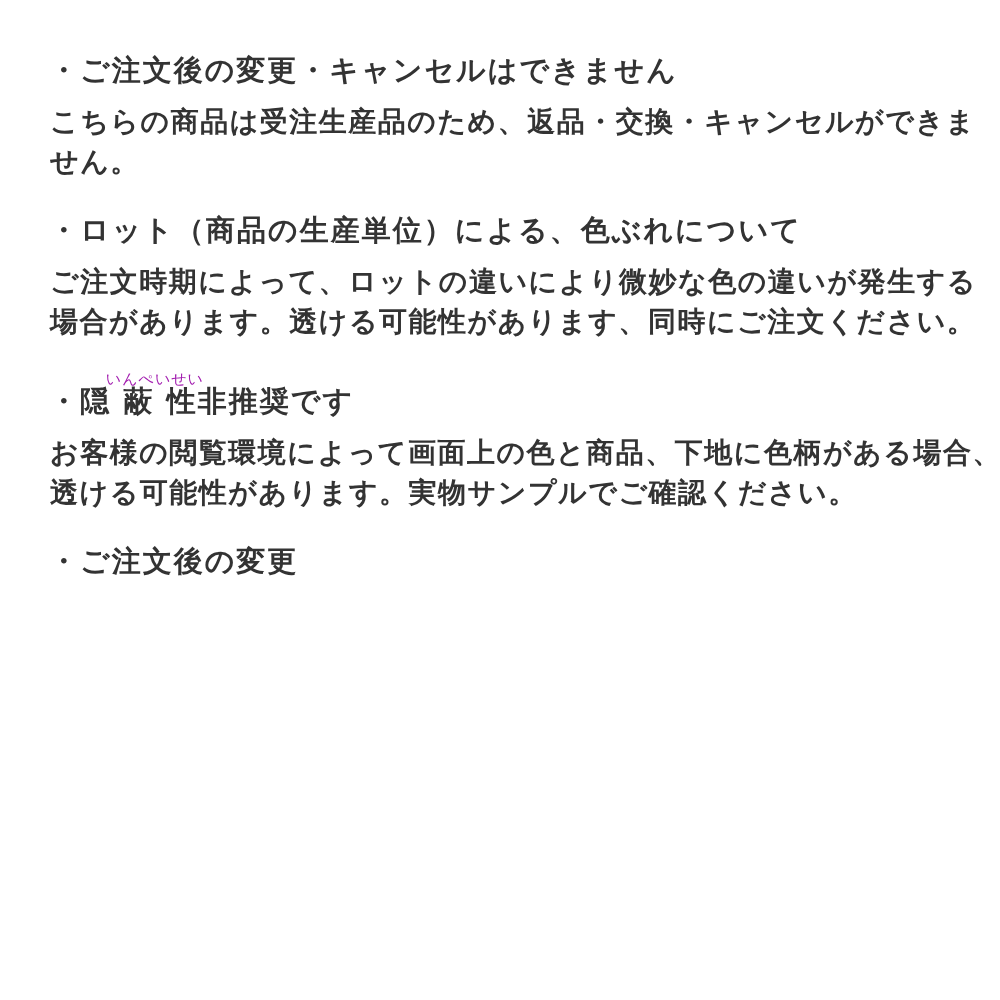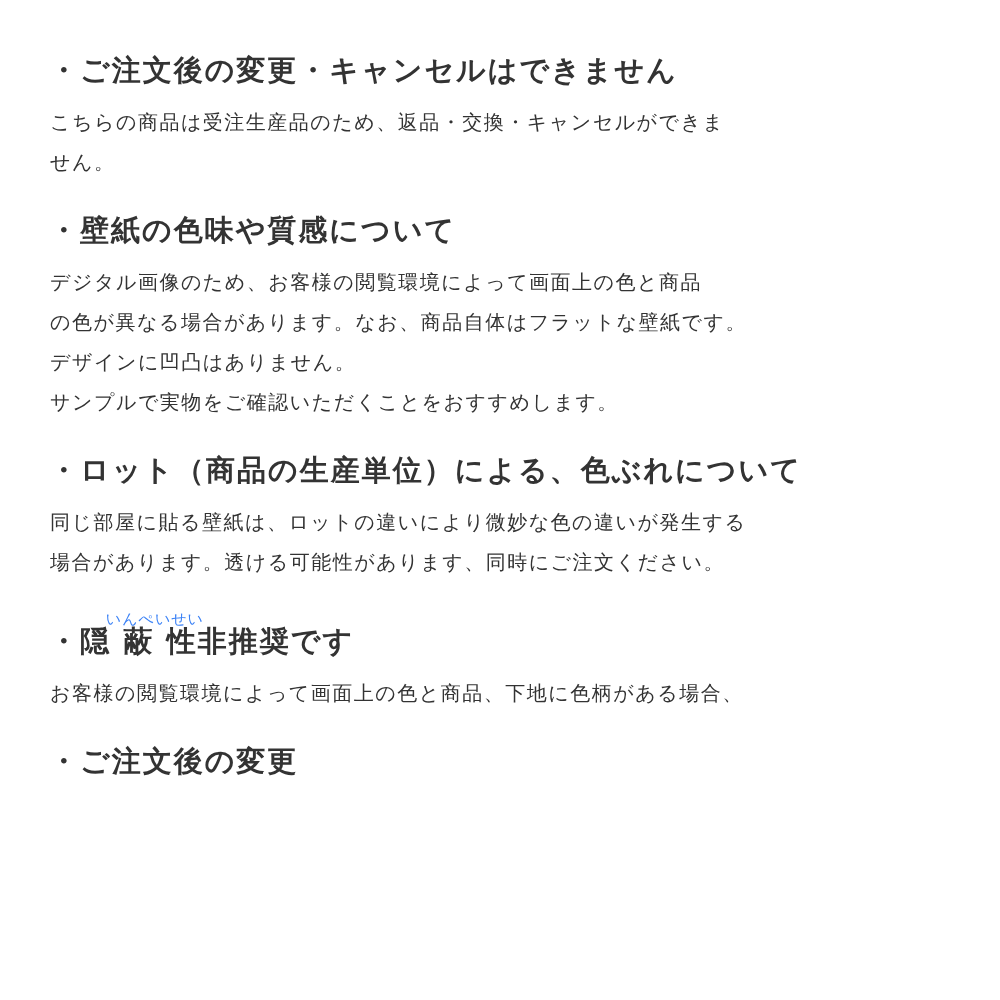--- a/index.html
+++ b/index.html
@@ -21,70 +21,62 @@
     font-size: 29px;
     font-weight: 700;
     letter-spacing: 2px;
     line-height: 36px;
     white-space: nowrap;
   }
   .bullet { font-weight: 700; }
   .sec-body {
     margin-top: 14px;
     padding-left: 20px;
-    font-size: 20px;
-    font-weight: 400;
+    font-size: 28px;
+    font-weight: 700;
     letter-spacing: 1.5px;
     line-height: 40px;
   }
   .line { white-space: nowrap; }
   ruby { ruby-position: over; }
   rt {
     font-size: 15px;
     font-weight: 400;
     letter-spacing: 1px;
-    color: #3b82f6;
+    color: #a21caf;
     margin-left: 32px;
   }
 </style>
 </head>
 <body>
 
 <div class="page">
 
   <div class="section">
     <div class="sec-title"><span class="bullet">・</span><span>ご注文後の変更・キャンセルはできません</span></div>
     <div class="sec-body">
       <div class="line">こちらの商品は受注生産品のため、返品・交換・キャンセルができま</div>
       <div class="line">せん。</div>
     </div>
   </div>
 
-  <div class="section">
-    <div class="sec-title"><span class="bullet">・</span><span>壁紙の色味や質感について</span></div>
-    <div class="sec-body">
-      <div class="line">デジタル画像のため、お客様の閲覧環境によって画面上の色と商品</div>
-      <div class="line">の色が異なる場合があります。なお、商品自体はフラットな壁紙です。</div>
-      <div class="line">デザインに凹凸はありません。</div>
-      <div class="line">サンプルで実物をご確認いただくことをおすすめします。</div>
-    </div>
-  </div>
 
   <div class="section">
     <div class="sec-title"><span class="bullet">・</span><span>ロット（商品の生産単位）による、色ぶれについて</span></div>
     <div class="sec-body">
-      <div class="line">同じ部屋に貼る壁紙は、ロットの違いにより微妙な色の違いが発生する</div>
+      <div class="line">ご注文時期によって、ロットの違いにより微妙な色の違いが発生する</div>
       <div class="line">場合があります。透ける可能性があります、同時にご注文ください。</div>
     </div>
   </div>
 
   <div class="section">
     <div class="sec-title"><span class="bullet">・</span><ruby><span>隠蔽性</span><rt>いんぺいせい</rt></ruby><span>非推奨です</span></div>
     <div class="sec-body">
       <div class="line">お客様の閲覧環境によって画面上の色と商品、下地に色柄がある場合、</div>
+      <div class="line">透ける可能性があります。実物サンプルでご確認ください。</div>
     </div>
   </div>
 
   <div class="section">
     <div class="sec-title"><span class="bullet">・</span><span>ご注文後の変更</span></div>
   </div>
 
 </div>
 
 </body></html>

